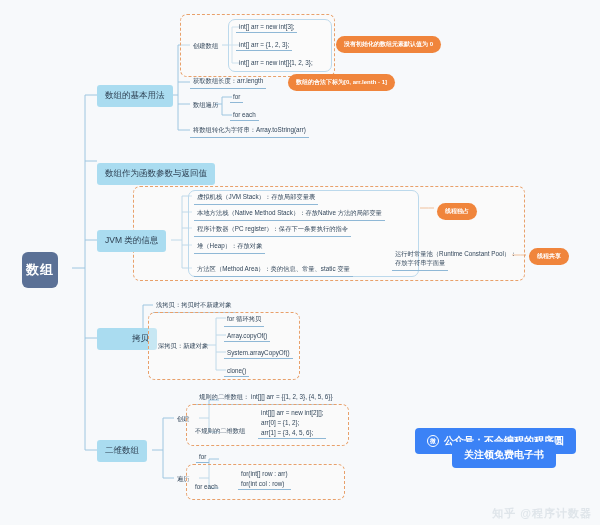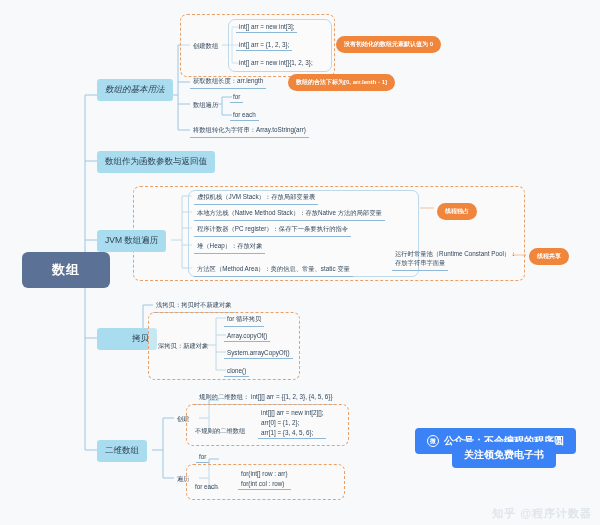--- a/index.html
+++ b/index.html
@@ -13,21 +13,21 @@
 
   svg.wires { position: absolute; inset: 0; width: 600px; height: 525px; pointer-events: none; }
 
   .node { position: absolute; white-space: nowrap; }
 
   
   .root {
     background: #5b7196; color: #ffffff;
     border-radius: 6px;
     font-size: 13px; font-weight: bold;
-    padding: 9px 30px;
+    padding: 9px 4px;
     letter-spacing: 1px;
   }
   
   .branch {
     background: #aadcf0; color: #2c3e50;
     border-radius: 3px;
     font-size: 8.5px;
     padding: 5px 8px;
   }
   
@@ -158,44 +158,44 @@
     </g>
     <g fill="none" stroke="#e8a06a" stroke-width="1">
       <path d="M316 82 Q326 82 330 82"></path>
       <path d="M420 208 Q430 208 434 208"></path>
       <path d="M512 255 Q522 255 526 255"></path>
     </g>
   </svg>
 
   <div class="node root" style="left:22px; top:252px;">数组</div>
 
-  <div class="node branch" style="left:97px; top:79px;font-style:italic;">数组的基本用法</div>
+  <div class="node branch" style="left:97px; top:85px;">数组的基本用法</div>
 
   <div class="dash" style="left:180px; top:14px; width:155px; height:63px;"></div>
   <div class="node leaf nb" style="left:190px; top:41px;">创建数组</div>
   <div class="bbox" style="left:228px; top:19px; width:104px; height:53px;"></div>
   <div class="node leaf thick mono" style="left:236px; top:22px;">int[] arr = new int[3];</div>
   <div class="node leaf thick mono" style="left:236px; top:40px;">int[] arr = {1, 2, 3};</div>
   <div class="node leaf nb mono" style="left:236px; top:58px;">int[] arr = new int[]{1, 2, 3};</div>
 
   <div class="node leaf thick" style="left:190px; top:76px;">获取数组长度：arr.length</div>
 
   <div class="node leaf nb" style="left:190px; top:100px;">数组遍历</div>
   <div class="node leaf thick" style="left:230px; top:92px;">for</div>
   <div class="node leaf thick" style="left:230px; top:110px;">for each</div>
 
   <div class="node leaf thick" style="left:190px; top:125px;">将数组转化为字符串：Array.toString(arr)</div>
 
   <div class="pill" style="left:336px; top:36px;">没有初始化的数组元素默认值为 0</div>
   <div class="pill" style="left:288px; top:74px;">数组的合法下标为[0, arr.lenth - 1]</div>
 
-  <div class="node branch" style="left:97px; top:151px;">数组作为函数参数与返回值</div>
+  <div class="node branch" style="left:97px; top:163px;">数组作为函数参数与返回值</div>
 
   <div class="dash" style="left:133px; top:186px; width:392px; height:95px;"></div>
-  <div class="node branch" style="left:97px; top:230px;">JVM 数组遍历</div>
+  <div class="node branch" style="left:97px; top:230px;">JVM 类的信息</div>
   <div class="bbox" style="left:188px; top:190px; width:231px; height:87px;"></div>
   <div class="node leaf thick" style="left:194px; top:192px;">虚拟机栈（JVM Stack）：存放局部变量表</div>
   <div class="node leaf thick" style="left:194px; top:208px;">本地方法栈（Native Method Stack）：存放Native 方法的局部变量</div>
   <div class="node leaf thick" style="left:194px; top:224px;">程序计数器（PC register）：保存下一条要执行的指令</div>
   <div class="node leaf thick" style="left:194px; top:241px;">堆（Heap）：存放对象</div>
   <div class="node leaf thick" style="left:194px; top:264px;">方法区（Method Area）：类的信息、常量、static 变量</div>
 
   <div class="node leaf nb" style="left:392px; top:249px;">运行时常量池（Runtime Constant Pool）：</div>
   <div class="node leaf thick" style="left:392px; top:258px;">存放字符串字面量</div>
 

